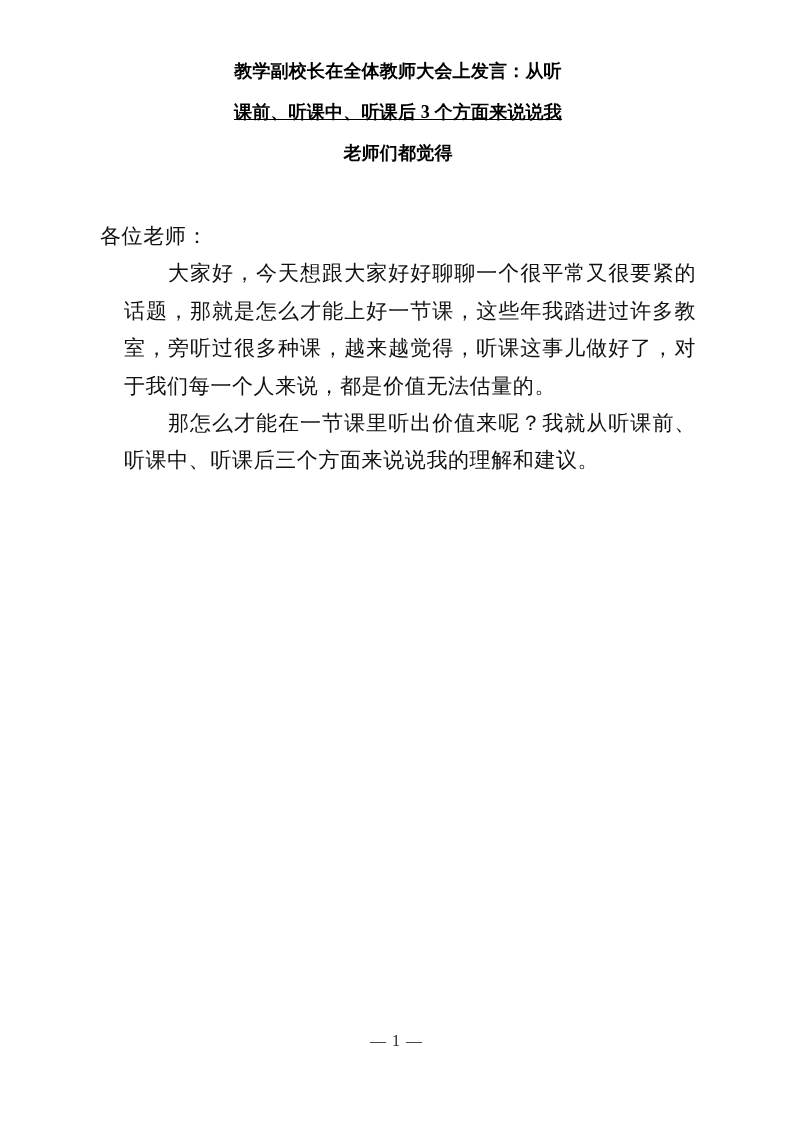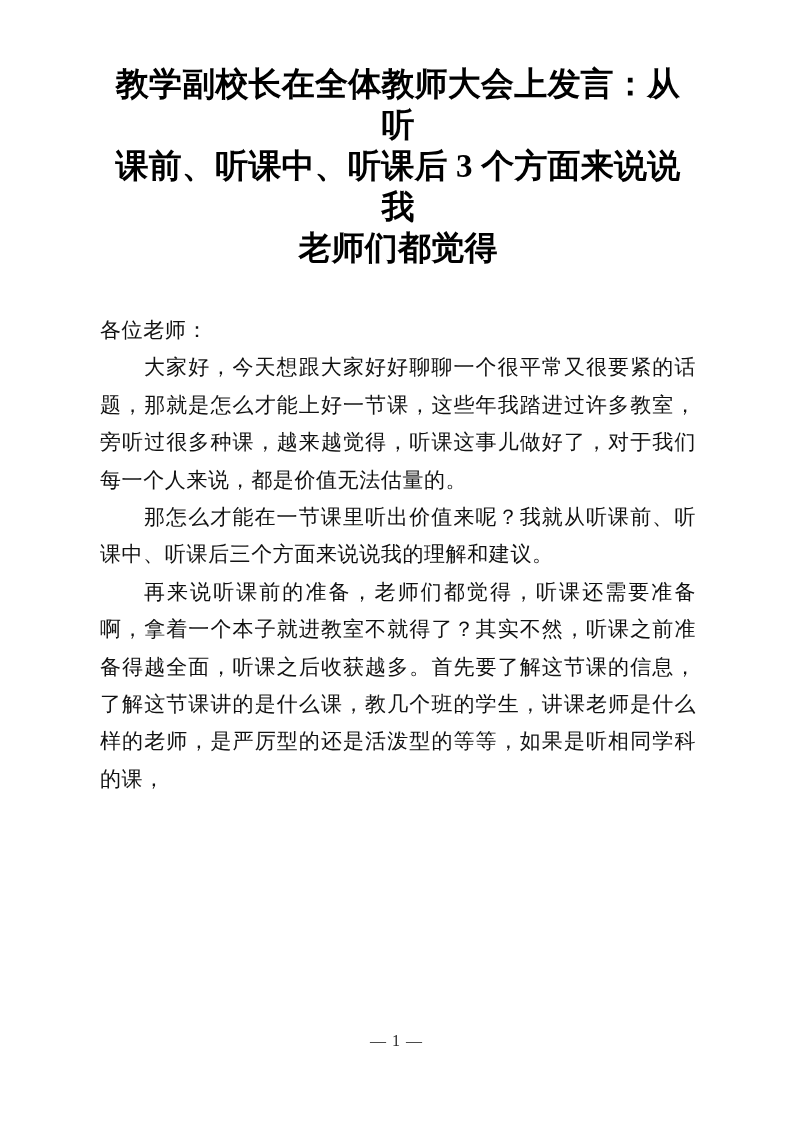--- a/index.html
+++ b/index.html
@@ -17,46 +17,47 @@
     box-sizing: border-box;
   }
   .content {
     position: absolute;
     left: 100px;
     top: 0;
     width: 596px;
   }
   .doc-title {
     margin: 0;
-    padding-top: 64px;
+    padding-top: 51px;
     font-family: "Liberation Serif", "DejaVu Serif", serif;
     font-weight: bold;
-    font-size: 33px;
+    font-size: 18px;
     line-height: 41px;
-    text-align: center;
+    text-align: right;
     color: #000000;
     letter-spacing: 0.2px;
     text-align-last: center;
   }
   .body-block {
     padding-top: 44px;
   }
   p.para {
     margin: 0;
-    font-family: Liberation Mono, monospace;
+    font-family: Liberation Serif, serif;
     font-size: 21px;
     line-height: 37.4px;
     color: #111111;
     text-align: justify;
     text-justify: inter-ideograph;
     letter-spacing: 0.6px;
     word-break: break-all;
   }
   p.para.indent {
     text-indent: 44px;
+    margin-left: 24px;
   }
   p.para.salutation {
     text-indent: 0;
   }
   .footer {
     position: absolute;
     left: 0;
     top: 1032px;
     width: 793px;
     text-align: center;
@@ -68,33 +69,32 @@
 </style>
 </head>
 <body>
 
 <div class="page">
 
   <div class="content">
 
     <h1 class="doc-title">
       <span style="display: block;">教学副校长在全体教师大会上发言：从听</span>
-      <span style="display: block;">课前、听课中、听课后 3 个方面来说说我</span>
+      <span style="display: block; text-decoration: underline;">课前、听课中、听课后 3 个方面来说说我</span>
       <span style="display: block;">老师们都觉得</span>
     </h1>
 
     <div class="body-block">
 
       <p class="para salutation">各位老师：</p>
 
       <p class="para indent">大家好，今天想跟大家好好聊聊一个很平常又很要紧的话题，那就是怎么才能上好一节课，这些年我踏进过许多教室，旁听过很多种课，越来越觉得，听课这事儿做好了，对于我们每一个人来说，都是价值无法估量的。</p>
 
 
       <p class="para indent">那怎么才能在一节课里听出价值来呢？我就从听课前、听课中、听课后三个方面来说说我的理解和建议。</p>
 
-      <p class="para indent">再来说听课前的准备，老师们都觉得，听课还需要准备啊，拿着一个本子就进教室不就得了？其实不然，听课之前准备得越全面，听课之后收获越多。首先要了解这节课的信息，了解这节课讲的是什么课，教几个班的学生，讲课老师是什么样的老师，是严厉型的还是活泼型的等等，如果是听相同学科的课，</p>
 
     </div>
   </div>
 
   <div class="footer">— 1 —</div>
 
 </div>
 
 </body></html>

